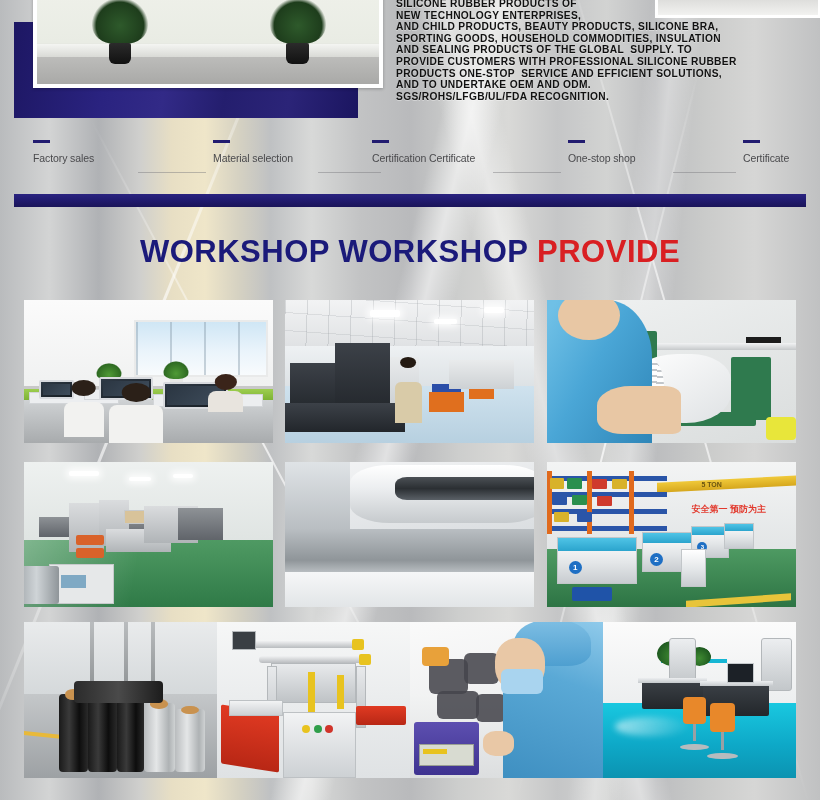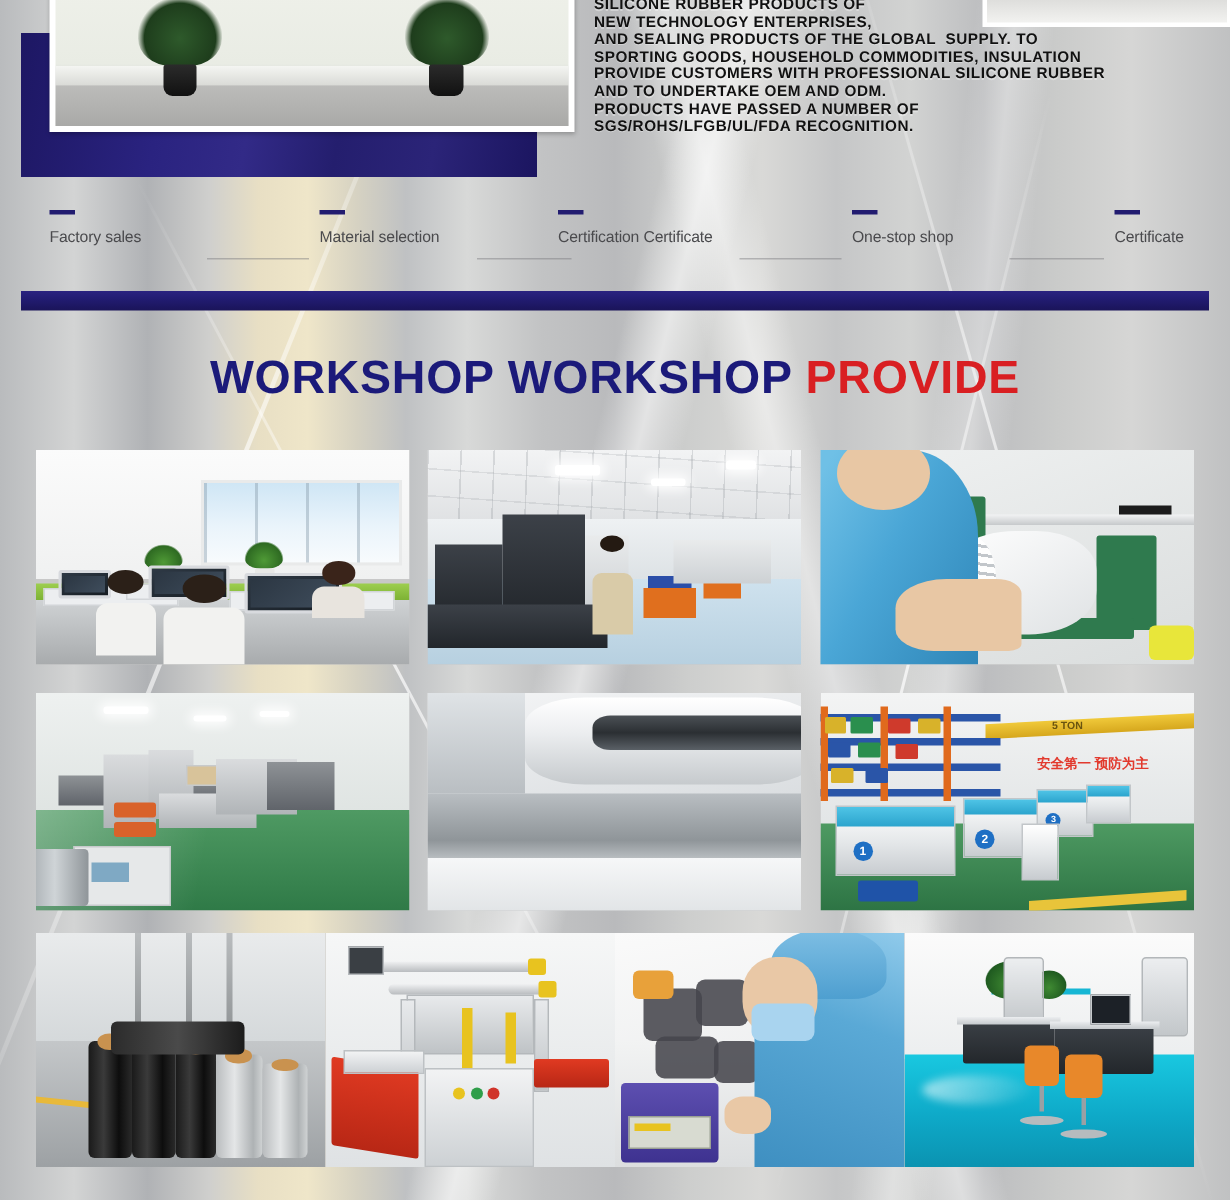--- a/index.html
+++ b/index.html
@@ -371,25 +371,26 @@
     </div>
   </div>
 
   <div class="hero-right-photo">
     <div class="inner"></div>
   </div>
 
   <div class="hero-text" id="hero-text">
       <p>SILICONE RUBBER PRODUCTS OF</p>
       <p>NEW TECHNOLOGY ENTERPRISES,</p>
+      <p>AND CHILD PRODUCTS, BEAUTY PRODUCTS, SILICONE BRA,</p>
+      <p>SPORTING GOODS, HOUSEHOLD COMMODITIES, INSULATION</p>
       <p>AND SEALING PRODUCTS OF THE GLOBAL  SUPPLY. TO</p>
-      <p>SPORTING GOODS, HOUSEHOLD COMMODITIES, INSULATION</p>
       <p>PROVIDE CUSTOMERS WITH PROFESSIONAL SILICONE RUBBER</p>
+      <p>PRODUCTS ONE-STOP  SERVICE AND EFFICIENT SOLUTIONS,</p>
       <p>AND TO UNDERTAKE OEM AND ODM.</p>
-      <p>PRODUCTS HAVE PASSED A NUMBER OF</p>
       <p>SGS/ROHS/LFGB/UL/FDA RECOGNITION.</p>
     </div>
 
   <div class="features" id="features">
       <div class="feature" style="left: 33px;">
         <div class="dash"></div>
         <div class="flabel">Factory sales</div>
       </div>
       <div class="connector" style="left: 138px; width: 68px;"></div>
       <div class="feature" style="left: 213px;">

